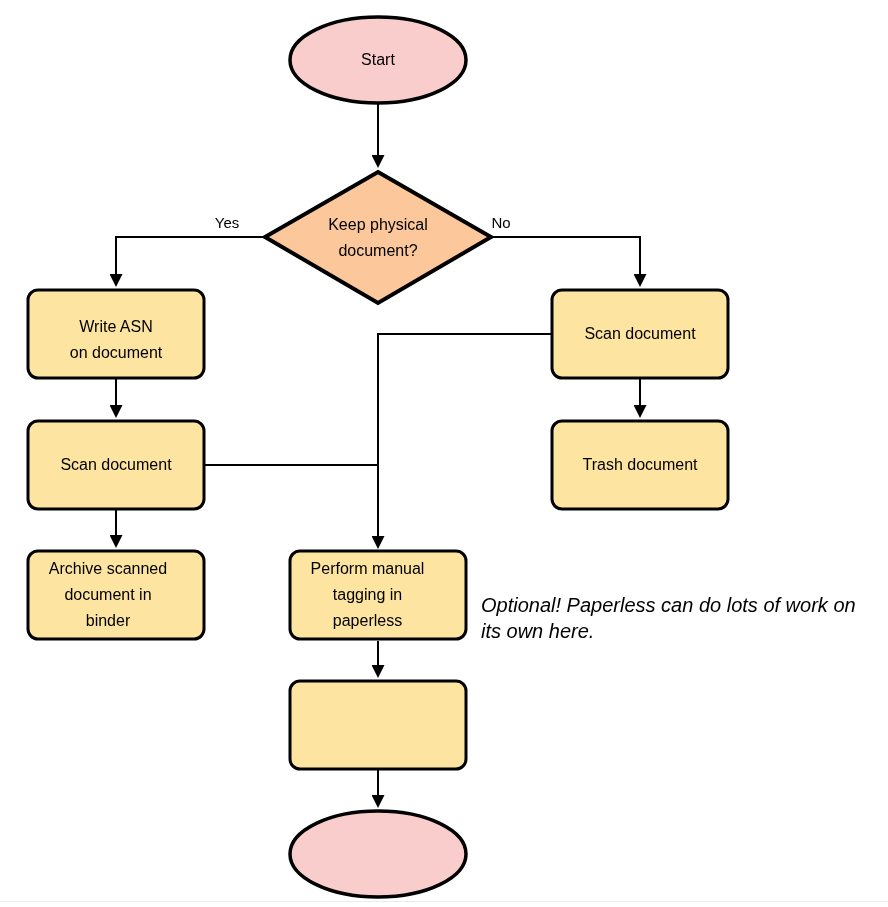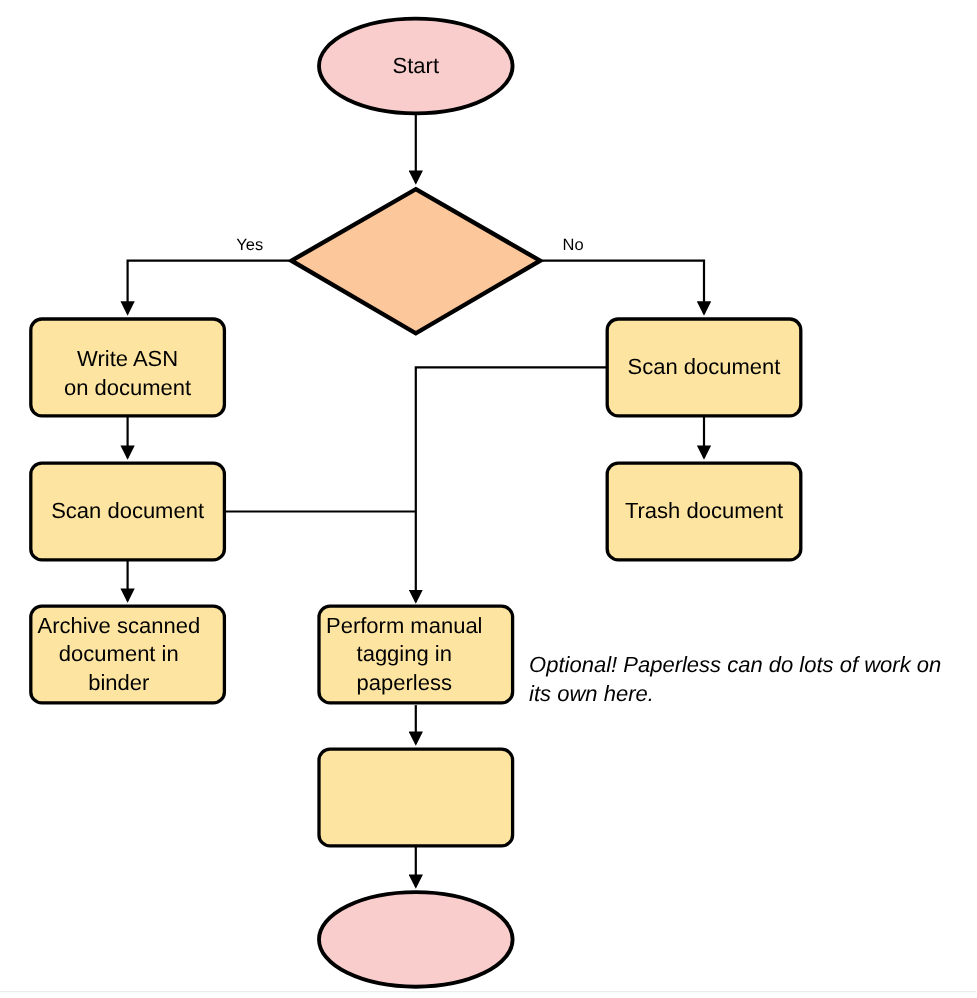--- a/index.html
+++ b/index.html
@@ -13,21 +13,21 @@
   svg{position:absolute;left:0;top:0;}
   .shape{stroke:#000000;}
   .rect-shape{stroke-width:3;}
   .ellipse-shape{stroke-width:3.5;}
   .diamond-shape{stroke-width:4;stroke-linejoin:miter;}
   .edge{fill:none;stroke:#000000;stroke-width:2;}
   .node-label{
     position:absolute;
     display:flex;align-items:center;justify-content:center;
     text-align:center;
-    font-size:20px;line-height:26px;color:#000000;
+    font-size:16px;line-height:26px;color:#000000;
     white-space:pre-line;
     pointer-events:none;
   }
   .edge-label{
     position:absolute;
     display:flex;align-items:center;justify-content:center;
     text-align:right;
     font-size:15px;color:#000000;
     pointer-events:none;
   }
@@ -72,32 +72,34 @@
     <rect class="shape rect-shape" x="28" y="421" width="176" height="88" rx="10" ry="10" fill="#FDE4A0"></rect>
     <rect class="shape rect-shape" x="28" y="551" width="176" height="88" rx="10" ry="10" fill="#FDE4A0"></rect>
     <rect class="shape rect-shape" x="552" y="290" width="176" height="88" rx="10" ry="10" fill="#FDE4A0"></rect>
     <rect class="shape rect-shape" x="552" y="421" width="176" height="88" rx="10" ry="10" fill="#FDE4A0"></rect>
     <rect class="shape rect-shape" x="290" y="551" width="176" height="88" rx="10" ry="10" fill="#FDE4A0"></rect>
     <rect class="shape rect-shape" x="290" y="681" width="176" height="88" rx="10" ry="10" fill="#FDE4A0"></rect>
     <ellipse class="shape ellipse-shape" cx="378" cy="854" rx="88" ry="43" fill="#F8CDCB"></ellipse>
   </svg>
 
   <div class="node-label" style="left:290px;top:17px;width:176px;height:86px">Start</div>
+  <div class="node-label" style="left:265px;top:172px;width:226px;height:131px">Keep physical
+document?</div>
   <div class="node-label" style="left:28px;top:290px;width:176px;height:100px">Write ASN
 on document</div>
   <div class="node-label" style="left:28px;top:421px;width:176px;height:88px">Scan document</div>
   <div class="node-label" style="left:28px;top:551px;width:160px;height:88px">Archive scanned
 document in
 binder</div>
   <div class="node-label" style="left:552px;top:290px;width:176px;height:88px">Scan document</div>
   <div class="node-label" style="left:552px;top:421px;width:176px;height:88px">Trash document</div>
   <div class="node-label" style="left:290px;top:551px;width:155px;height:88px">Perform manual
 tagging in
 paperless</div>
 
   <div class="edge-label" style="left:205px;top:212px;width:44px;height:20px">Yes</div>
-  <div class="edge-label" style="left:499px;top:212px;width:44px;height:20px">No</div>
+  <div class="edge-label" style="left:479px;top:212px;width:44px;height:20px">No</div>
 
   <div class="annotation">Optional! Paperless can do lots of work on
 its own here.</div>
 
   <div class="bottom-rule"></div>
 </div>
 
 </body></html>

